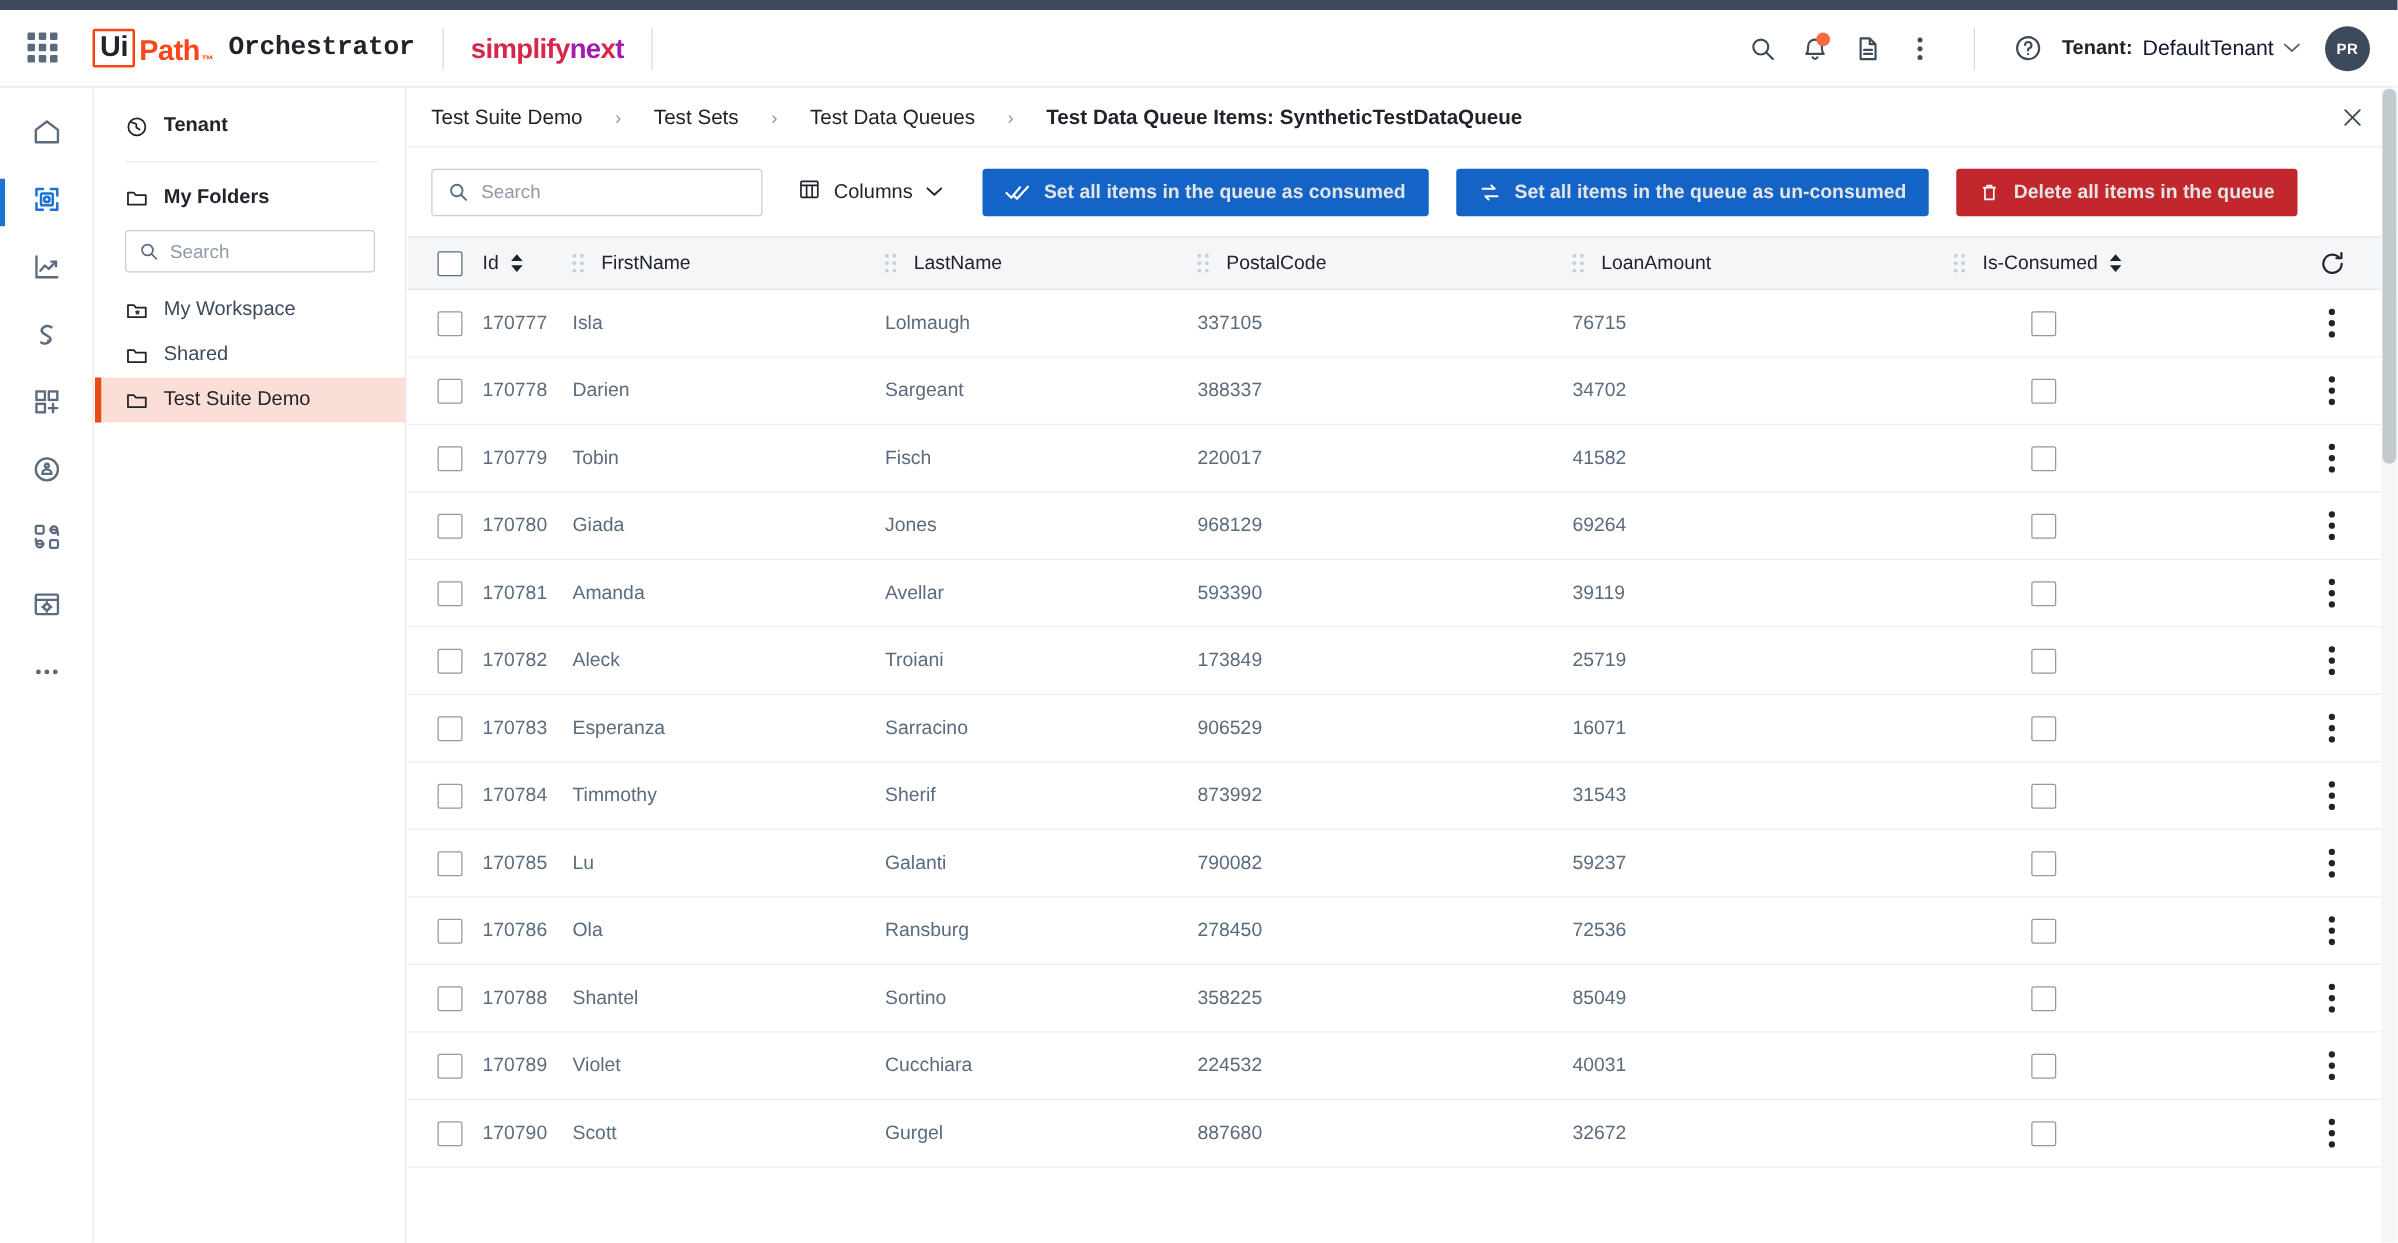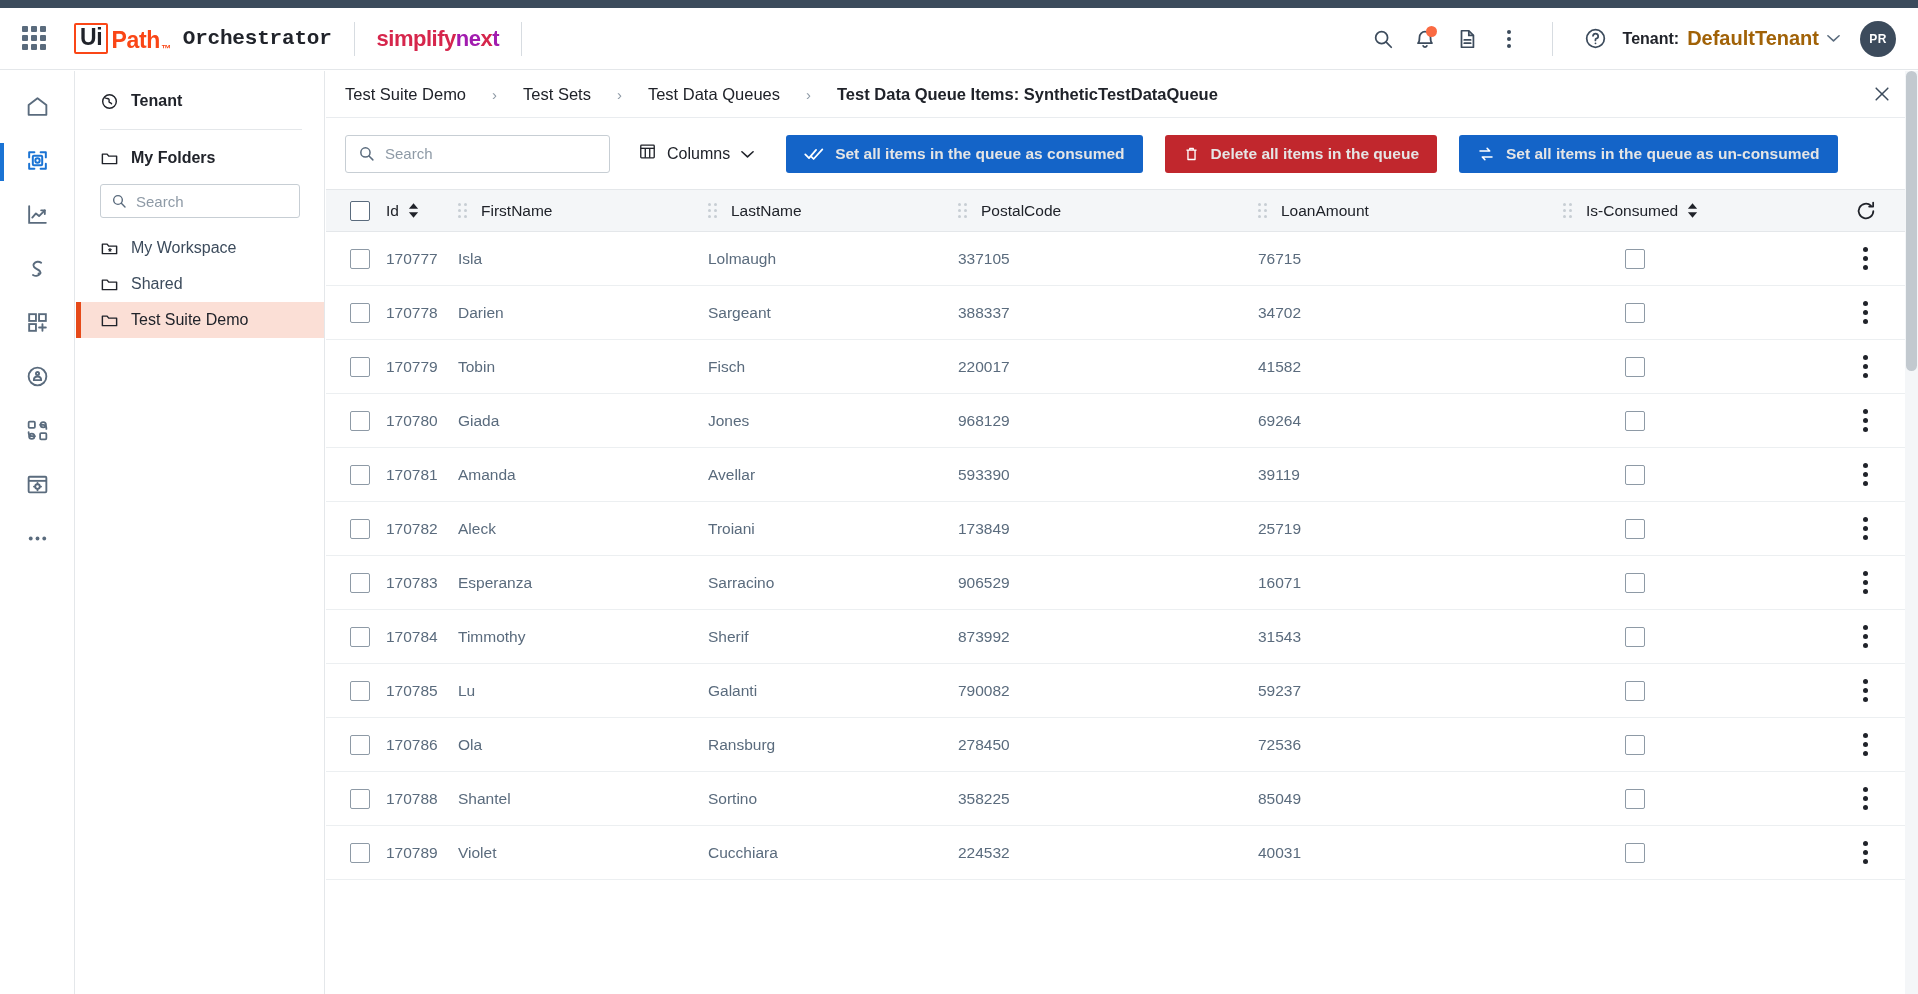--- a/index.html
+++ b/index.html
@@ -67,21 +67,21 @@
     justify-content: center; cursor: pointer; position: relative;
     color: #3c4b5c;
   }
   .bell-dot {
     position: absolute; top: 8px; right: 9px; width: 11px; height: 11px;
     border-radius: 50%; background: #fa6a42;
   }
   .kebab-v { display: flex; flex-direction: column; gap: 3px; }
   .kebab-v i { width: 4px; height: 4px; border-radius: 50%; background: #3c4b5c; display:block; }
   .tenant-label { font-size: 16px; font-weight: bold; color: #20232a; margin-left: 6px; }
-  .tenant-value { font-size: 20px; color: #a16207; margin-left: 8px; font-weight: bold; }
+  .tenant-value { font-size: 17px; color: #0f172a; margin-left: 8px; }
   .chev { margin-left: 8px; color: #5a6b7d; font-size: 13px; }
   .avatar {
     width: 36px; height: 36px; border-radius: 50%; background: #3c4b5c;
     color: #ffffff; font-size: 12px; font-weight: bold;
     display: flex; align-items: center; justify-content: center;
     margin-left: 20px; cursor: pointer; letter-spacing: 0.5px;
   }
 
   
   .rail {
@@ -499,37 +499,37 @@
     <div class="btn btn-blue">
       <span class="bicon">
         <svg width="20" height="16" viewBox="0 0 24 18" fill="none" stroke="#ffffff" stroke-width="2.1">
           <path d="M1.5 9.5 6 14 14.5 4" stroke-linecap="round" stroke-linejoin="round"></path>
           <path d="M9 12.5 11.5 15 22 3.5" stroke-linecap="round" stroke-linejoin="round"></path>
         </svg>
       </span>
       <span>Set all items in the queue as consumed</span>
     </div>
 
+    <div class="btn btn-blue2">
+      <span class="bicon">
+        <svg width="18" height="18" viewBox="0 0 24 24" fill="none" stroke="#ffffff" stroke-width="2">
+          <path d="M4 8h13l-3.5-3.5M20 16H7l3.5 3.5" stroke-linecap="round" stroke-linejoin="round"></path>
+        </svg>
+      </span>
+      <span>Set all items in the queue as un-consumed</span>
+    </div>
+
     <div class="btn btn-red">
       <span class="bicon">
         <svg width="17" height="18" viewBox="0 0 24 24" fill="none" stroke="#ffffff" stroke-width="1.9">
           <path d="M5.5 6.5h13M9.5 6.5V4.2h5v2.3" stroke-linecap="round" stroke-linejoin="round"></path>
           <path d="M7 6.5v13.3h10V6.5" stroke-linejoin="round"></path>
         </svg>
       </span>
       <span>Delete all items in the queue</span>
-    </div>
-
-    <div class="btn btn-blue2">
-      <span class="bicon">
-        <svg width="18" height="18" viewBox="0 0 24 24" fill="none" stroke="#ffffff" stroke-width="2">
-          <path d="M4 8h13l-3.5-3.5M20 16H7l3.5 3.5" stroke-linecap="round" stroke-linejoin="round"></path>
-        </svg>
-      </span>
-      <span>Set all items in the queue as un-consumed</span>
     </div>
   </div>
 
   <div class="table">
     <div class="thead">
       <div class="c-check">
         <span class="chk chk-hdr"></span>
       </div>
       <div class="c-id">
         <span>Id</span>
@@ -845,19 +845,39 @@
             <span class="chk"></span>
           </div>
           <div class="c-act">
             <span class="kebab-row">
               <i></i>
               <i></i>
               <i></i>
             </span>
           </div>
         </div>
+        <div class="row">
+          <div class="c-check">
+            <span class="chk"></span>
+          </div>
+          <div class="c-id">170790</div>
+          <div class="c-first">Scott</div>
+          <div class="c-last">Gurgel</div>
+          <div class="c-postal">887680</div>
+          <div class="c-loan">32672</div>
+          <div class="c-cons">
+            <span class="chk"></span>
+          </div>
+          <div class="c-act">
+            <span class="kebab-row">
+              <i></i>
+              <i></i>
+              <i></i>
+            </span>
+          </div>
+        </div>
       </div>
   </div>
 </div>
 
 <div class="vscroll">
   <div class="thumb"></div>
 </div>
 
 </body></html>

